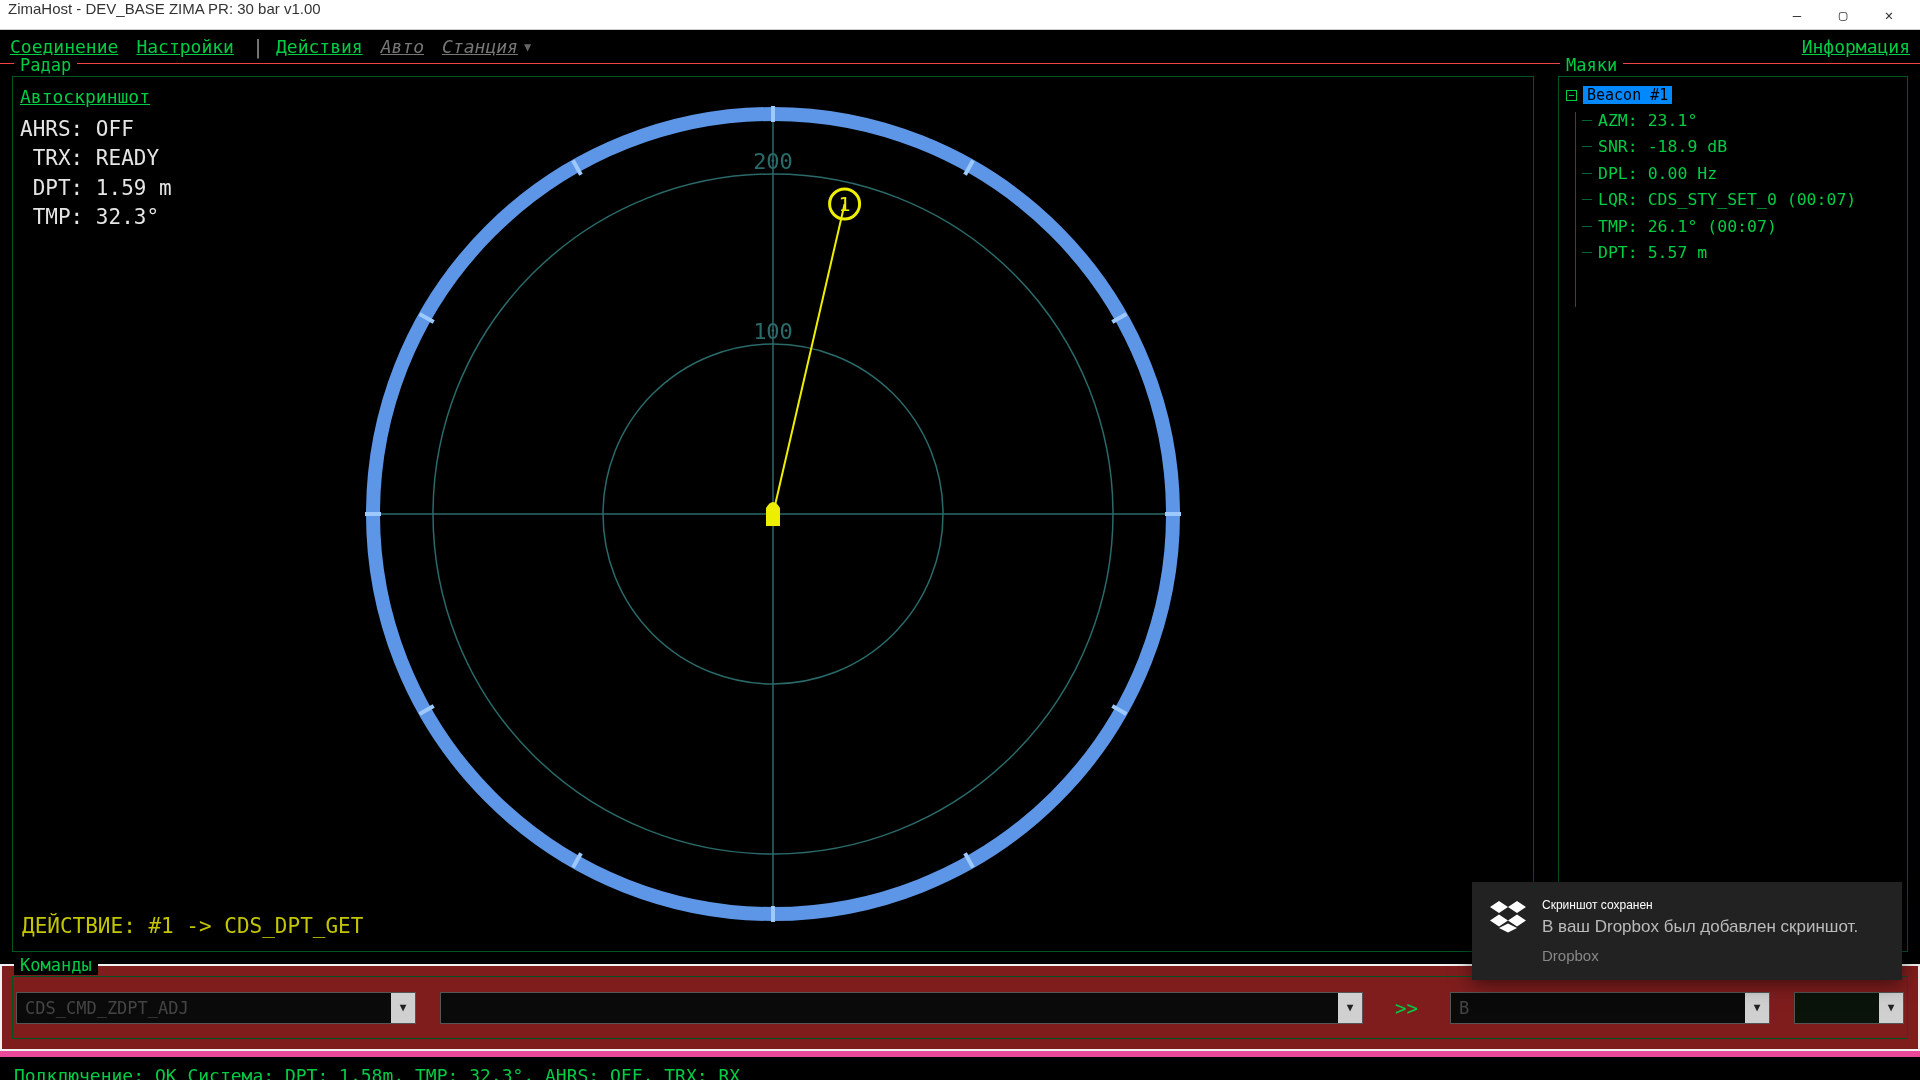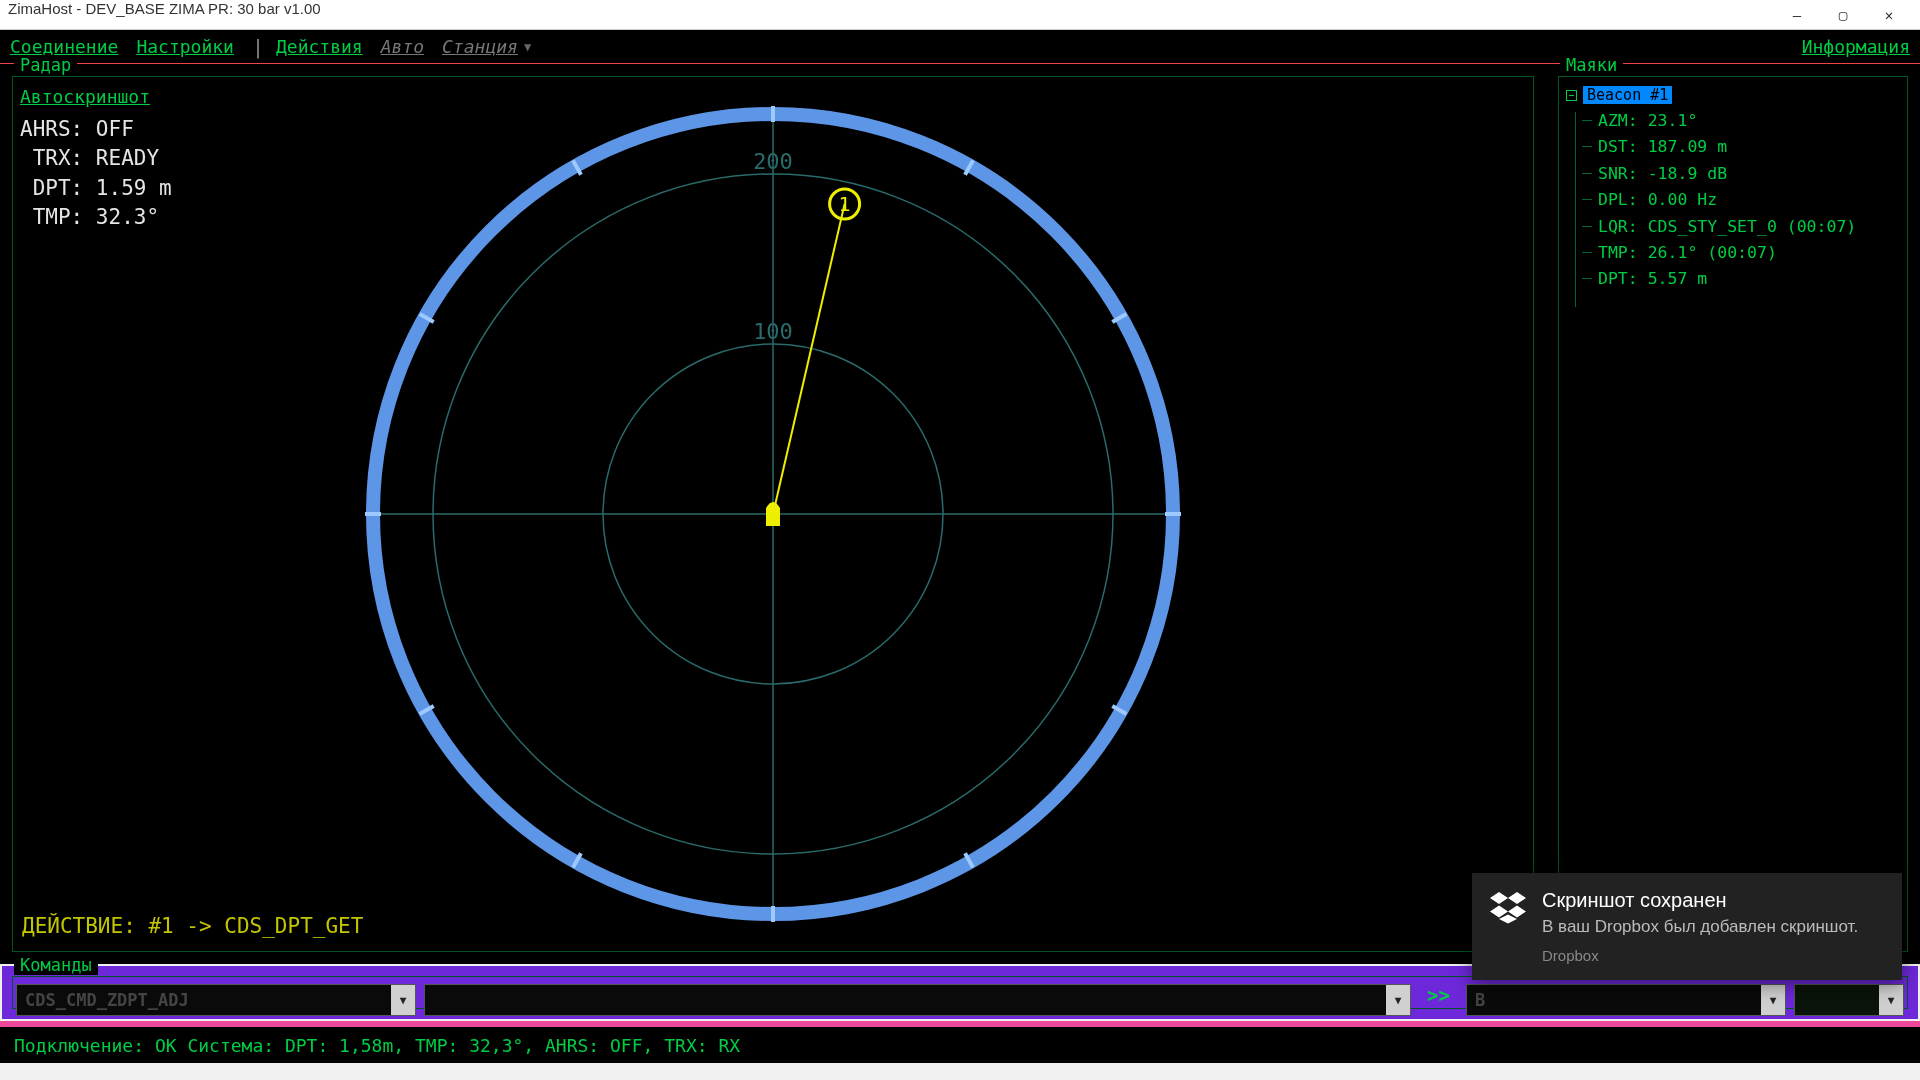--- a/index.html
+++ b/index.html
@@ -163,28 +163,28 @@
     left: 0;
     top: 12px;
     width: 10px;
     height: 1px;
     background: #006633;
   }
   .beacon-tree-line{
     position:absolute; left:15px; top:34px; width:1px; height:195px; background:#006633;
   }
   .commands-panel {
-    height: 53px;
-    background: #6d28d9;
+    height: 83px;
+    background: #7f1d1d;
     position: relative;
     margin: 2px;
   }
   .commands-row{
     position:absolute; inset:18px 14px;
-    display:flex; align-items:flex-start; gap:8px;font-weight:bold;
+    display:flex; align-items:center; gap:24px;
   }
   .combo {
     height: 32px;
     border: 1px solid #555;
     background: #0a0a0a;
     color: #444;
     display: flex;
     align-items: center;
     padding: 0 8px;
     font-size: 17px;
@@ -216,21 +216,21 @@
     color: #eee;
     padding: 16px 18px;
     display: flex;
     gap: 16px;
     box-shadow: 0 4px 18px rgba(0,0,0,.5);
     font-family: -apple-system, "Segoe UI", sans-serif;
     font-size: 17px;
     z-index: 50;
   }
   .toast-icon svg { width:36px; height:36px; }
-  .toast-title { color:#fff; margin-bottom:4px; font-size:20px;}
+  .toast-title { color:#fff; margin-bottom:4px; font-size:12px;}
   .toast-body { color:#bbb; line-height:1.35; }
   .toast-app { color:#888; font-size:15px; margin-top:8px;}
 </style>
 </head>
 <body>
 
 <div class="titlebar">
   <div class="titlebar-title">ZimaHost - DEV_BASE ZIMA PR: 30 bar v1.00</div>
   <div class="winbtn">—</div>
   <div class="winbtn">▢</div>
@@ -303,21 +303,20 @@
   <div class="beacons-panel">
     <div class="panel-border"></div>
     <span class="panel-label">Маяки</span>
     <div class="beacons-content">
       <div class="beacon-tree-line"></div>
       <div class="beacon-node">
         <span class="sq"></span>
         <span class="beacon-name">Beacon #1</span>
       </div>
       <div class="beacon-attr">AZM: 23.1°</div>
-      <div class="beacon-attr">DST: 187.09 m</div>
       <div class="beacon-attr">SNR: -18.9 dB</div>
       <div class="beacon-attr">DPL: 0.00 Hz</div>
       <div class="beacon-attr">LQR: CDS_STY_SET_0 (00:07)</div>
       <div class="beacon-attr">TMP: 26.1° (00:07)</div>
       <div class="beacon-attr">DPT: 5.57 m</div>
     </div>
   </div>
 </div>
 
 <div class="commands-panel">

